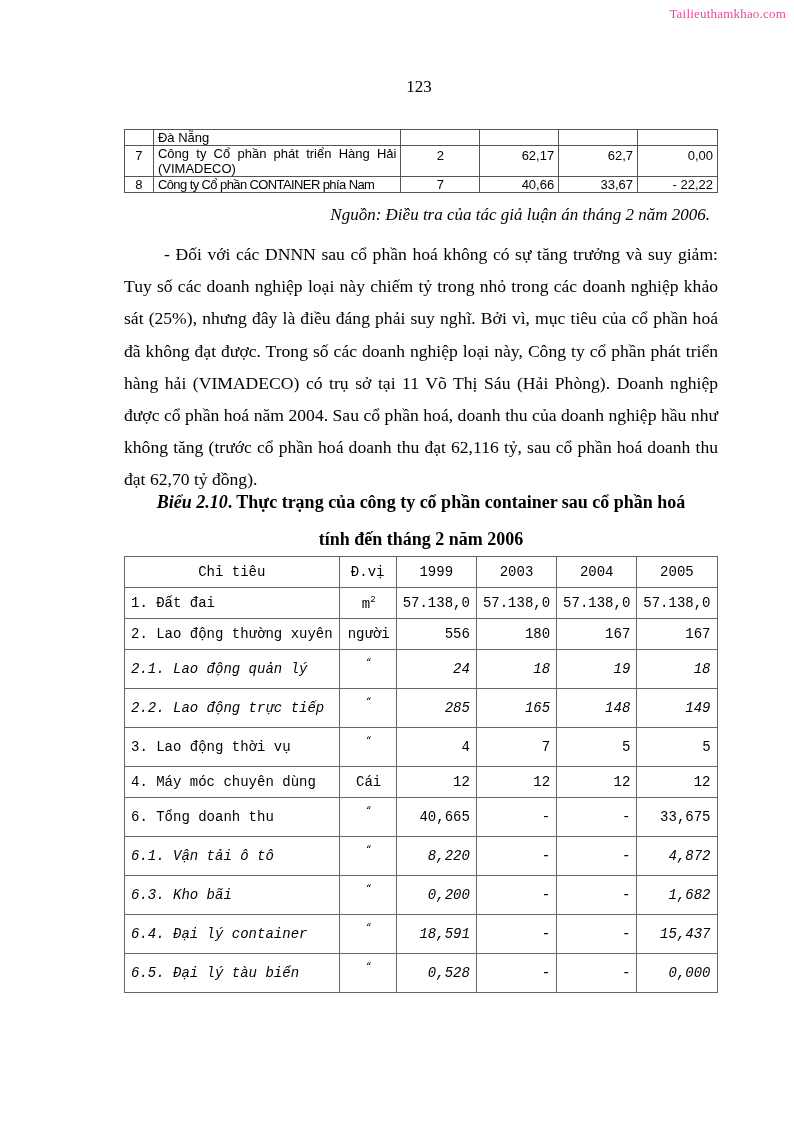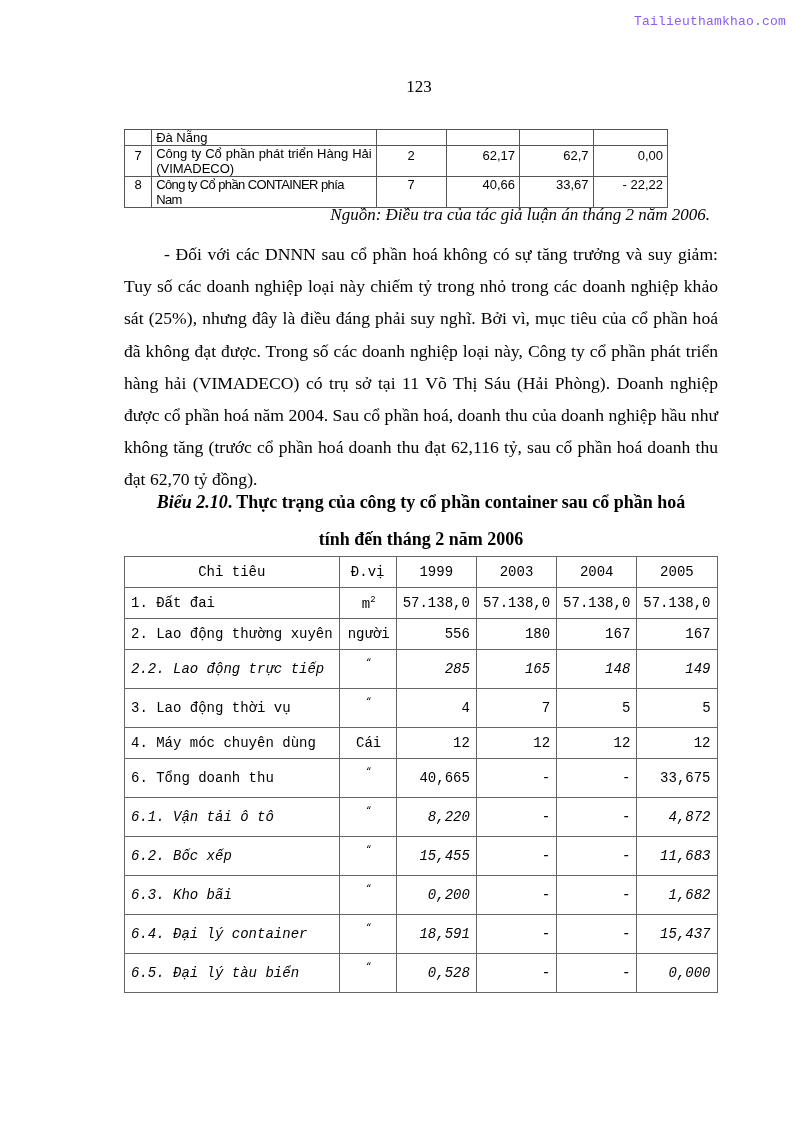--- a/index.html
+++ b/index.html
@@ -1,29 +1,28 @@
 <!DOCTYPE html>
 <html><head>
 <meta charset="utf-8">
 <style>
   html, body { margin: 0; padding: 0; background: #ffffff; }
   body { width: 794px; height: 1123px; position: relative; overflow: hidden; color: #000; }
   .watermark {
     position: absolute; right: 8px; top: 6px;
-    font-family: Liberation Mono, monospace; font-size: 13px; color: #8b5cf6;
+    font-family: Liberation Serif, serif; font-size: 13px; color: #ec4899;
     letter-spacing: 0.2px;
-    margin-top: 8px;
   }
   .page-number {
     position: absolute; left: 0; width: 838px; top: 77px; text-align: center;
     font-family: "Liberation Serif", serif; font-size: 17px;
   }
   
   table { border-collapse: collapse; position: absolute; }
-  .t1 { left: 124px; top: 129px; width: 544px; font-family: "Liberation Sans", sans-serif; font-size: 13px; }
+  .t1 { left: 124px; top: 129px; width: 594px; font-family: "Liberation Sans", sans-serif; font-size: 13px; }
   .t1 td { border: 1px solid #555; padding: 0 4px; line-height: 15px; vertical-align: top; }
   .t1 td.num { text-align: right; }
   .t1 td.ctr { text-align: center; }
   .t1 .condensed { letter-spacing: -0.6px; }
   .source {
     position: absolute; right: 84px; top: 205px;
     font-family: "Liberation Serif", serif; font-style: italic; font-size: 17px;
   }
   .para {
     position: absolute; left: 124px; width: 594px; top: 238px;
@@ -128,20 +127,28 @@
       </tr>
       <tr>
         <td class="lbl">2. Lao động thường xuyên</td>
         <td class="unit">người</td>
         <td class="num">556</td>
         <td class="num">180</td>
         <td class="num">167</td>
         <td class="num">167</td>
       </tr>
       <tr class="it">
+        <td class="lbl">2.1. Lao động quản lý</td>
+        <td class="unit ditto">“</td>
+        <td class="num">24</td>
+        <td class="num">18</td>
+        <td class="num">19</td>
+        <td class="num">18</td>
+      </tr>
+      <tr class="it">
         <td class="lbl">2.2. Lao động trực tiếp</td>
         <td class="unit ditto">“</td>
         <td class="num">285</td>
         <td class="num">165</td>
         <td class="num">148</td>
         <td class="num">149</td>
       </tr>
       <tr>
         <td class="lbl">3. Lao động thời vụ</td>
         <td class="unit ditto">“</td>
@@ -168,28 +175,20 @@
       </tr>
       <tr class="it">
         <td class="lbl">6.1. Vận tải ô tô</td>
         <td class="unit ditto">“</td>
         <td class="num">8,220</td>
         <td class="num">-</td>
         <td class="num">-</td>
         <td class="num">4,872</td>
       </tr>
       <tr class="it">
-        <td class="lbl">6.2. Bốc xếp</td>
-        <td class="unit ditto">“</td>
-        <td class="num">15,455</td>
-        <td class="num">-</td>
-        <td class="num">-</td>
-        <td class="num">11,683</td>
-      </tr>
-      <tr class="it">
         <td class="lbl">6.3. Kho bãi</td>
         <td class="unit ditto">“</td>
         <td class="num">0,200</td>
         <td class="num">-</td>
         <td class="num">-</td>
         <td class="num">1,682</td>
       </tr>
       <tr class="it">
         <td class="lbl">6.4. Đại lý container</td>
         <td class="unit ditto">“</td>

